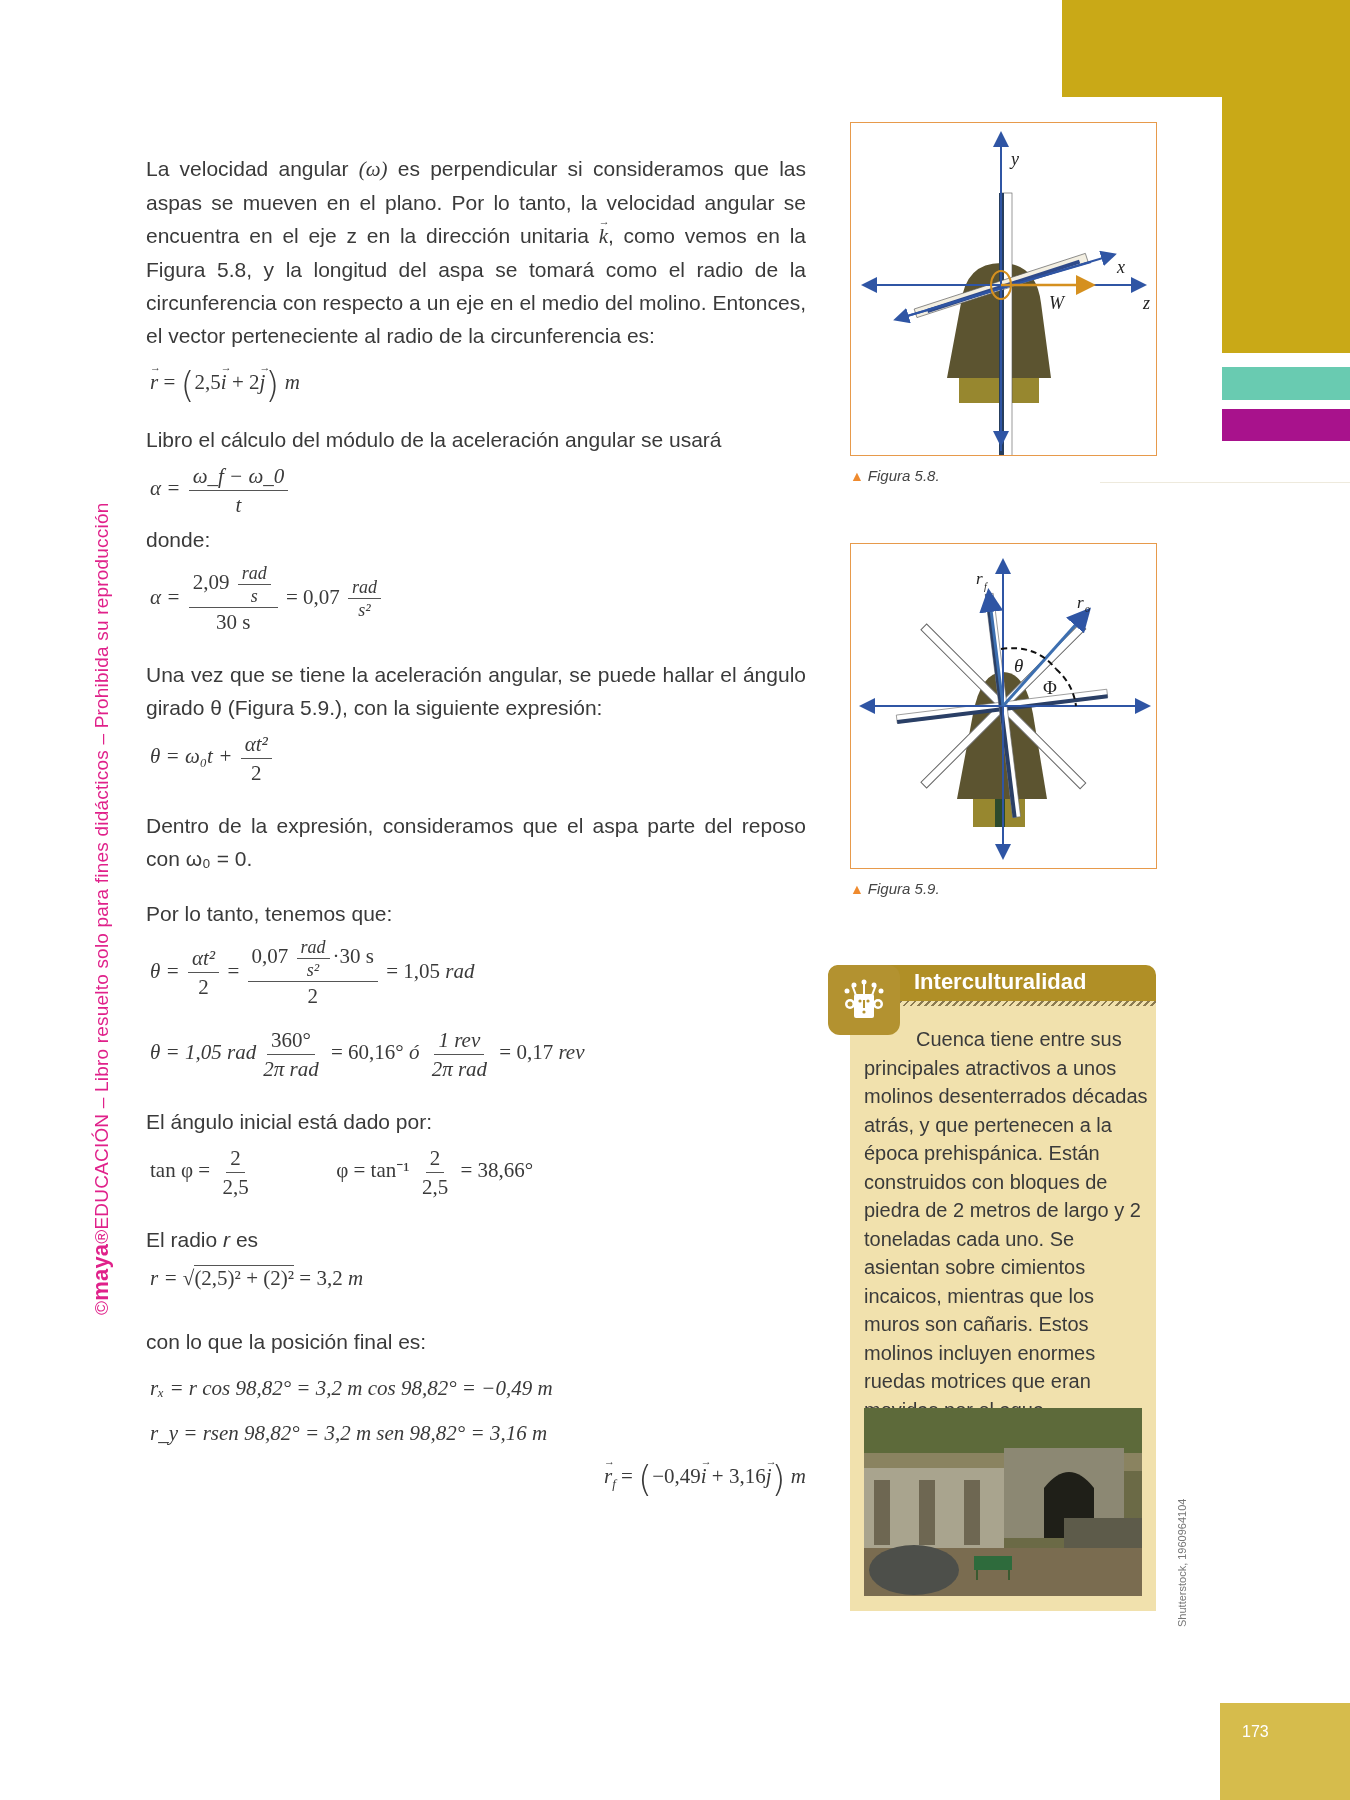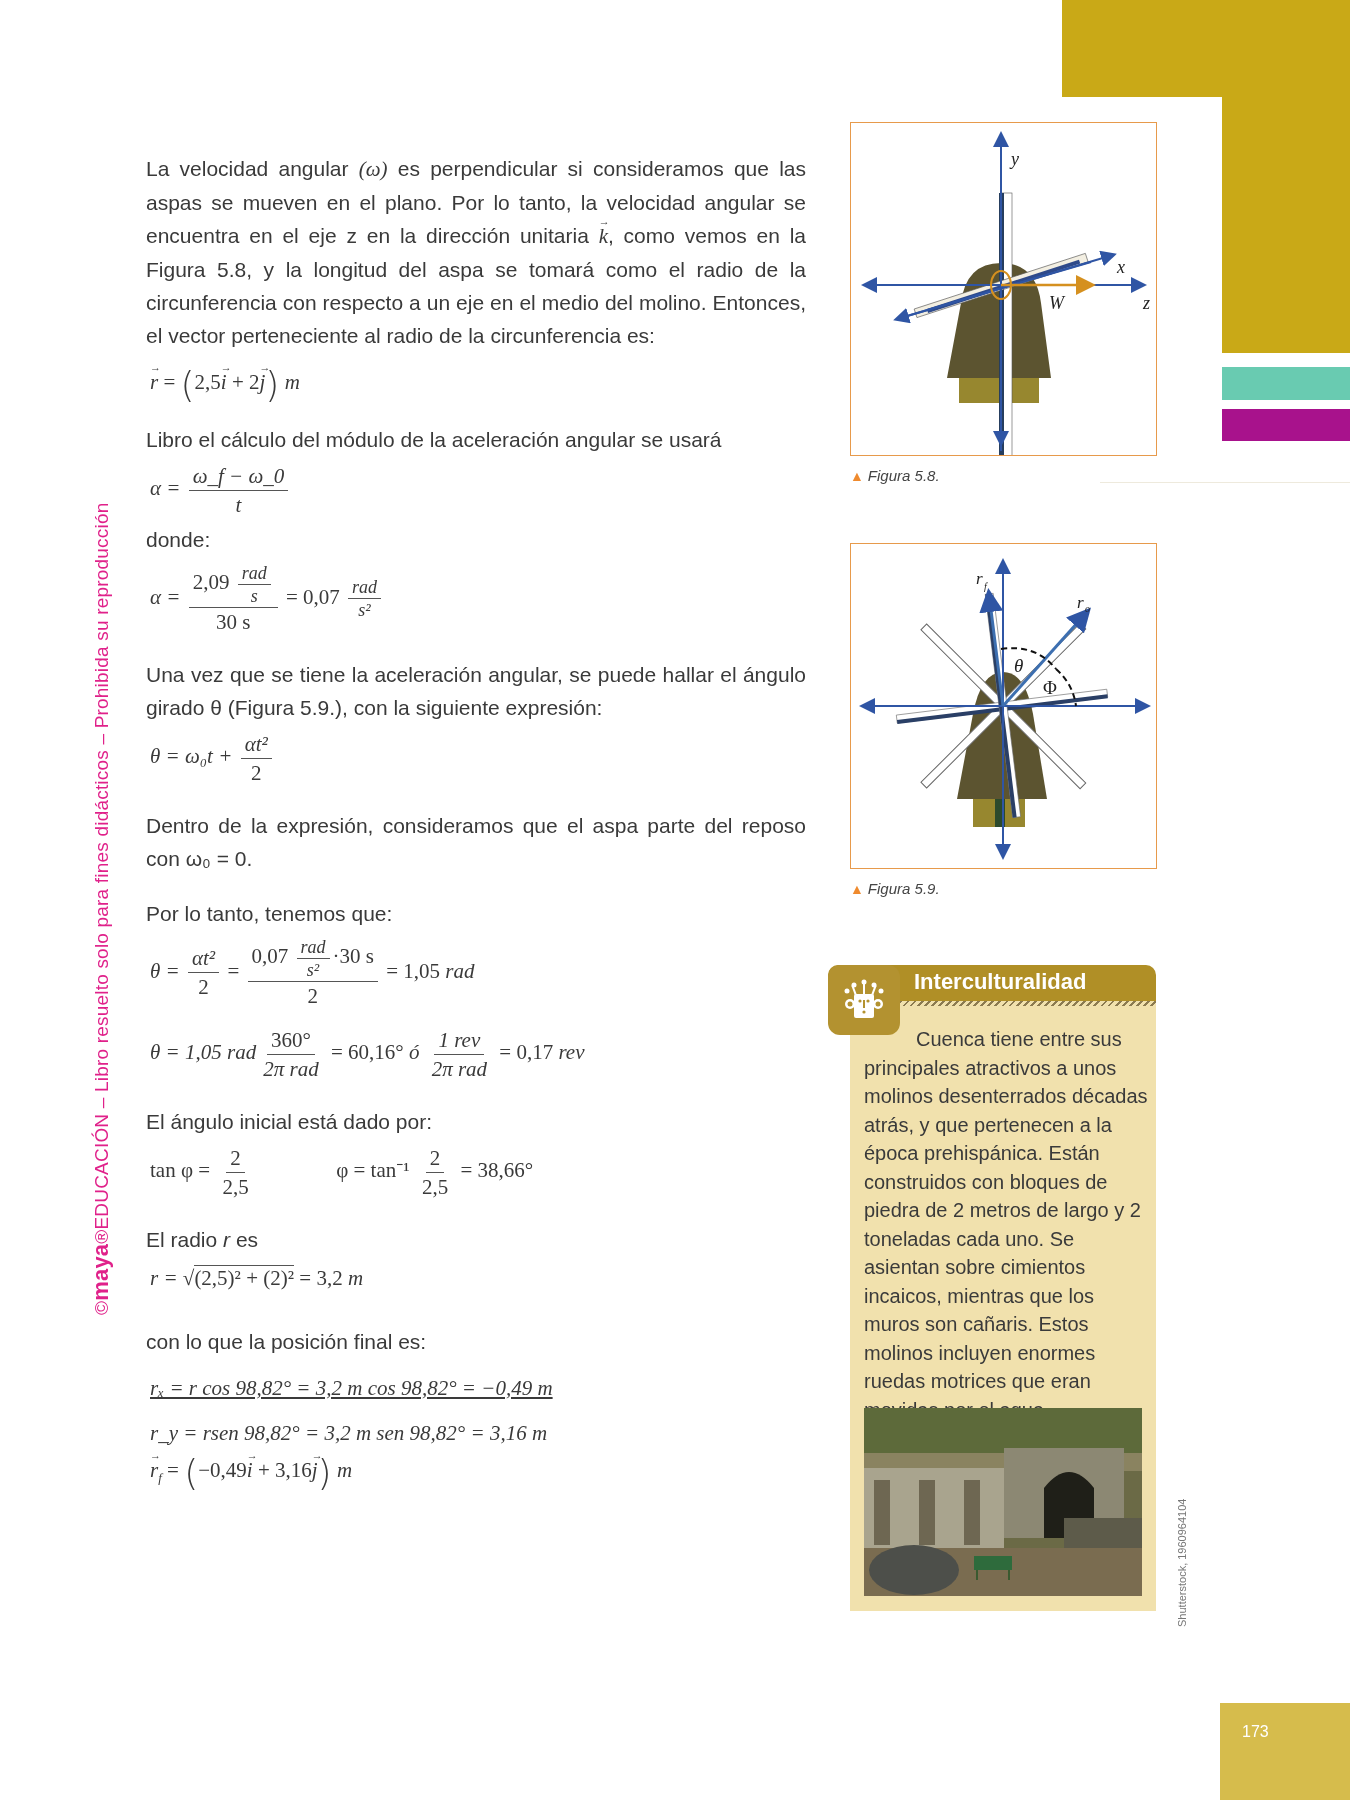--- a/index.html
+++ b/index.html
@@ -158,23 +158,23 @@
   </div>
 
   <div class="gap"></div>
   <p class="p"><span>El radio </span><span class="it">r</span><span> es</span></p>
   <div class="eq math">
     <span class="it">r = </span>√<span style="border-top:1px solid #555;">(2,5)² + (2)²</span><span> = 3,2 </span><span class="it">m</span>
   </div>
 
   <div class="gap" style="height:30px;"></div>
   <p class="p">con lo que la posición final es:</p>
-  <div class="eq math it" style="margin-top:14px;text-decoration:underline;">rₓ = r cos 98,82° = 3,2 m cos 98,82° = −0,49 m</div>
+  <div class="eq math it" style="margin-top:14px;">rₓ = r cos 98,82° = 3,2 m cos 98,82° = −0,49 m</div>
   <div class="eq math it" style="margin-top:12px;">r_y = rsen 98,82° = 3,2 m sen 98,82° = 3,16 m</div>
-  <div class="eq math" style="margin-top:4px;">
+  <div class="eq math" style="margin-top:10px;text-align:right;">
     <span class="it vec">r</span><sub class="it">f</sub><span> = </span><span class="paren">(</span><span>−0,49</span><span class="it vec">i</span><span> + </span><span>3,16</span><span class="it vec">j</span><span class="paren">)</span> <span class="it">m</span>
   </div>
 </div>
 
 <div class="figure-box fig58">
   <svg width="305" height="332" viewBox="0 0 305 332">
     <defs>
       <marker id="ab" markerWidth="8" markerHeight="8" refX="6" refY="4" orient="auto">
           <path d="M0,0 L8,4 L0,8 z" fill="#2f55a4"></path>
         </marker>

